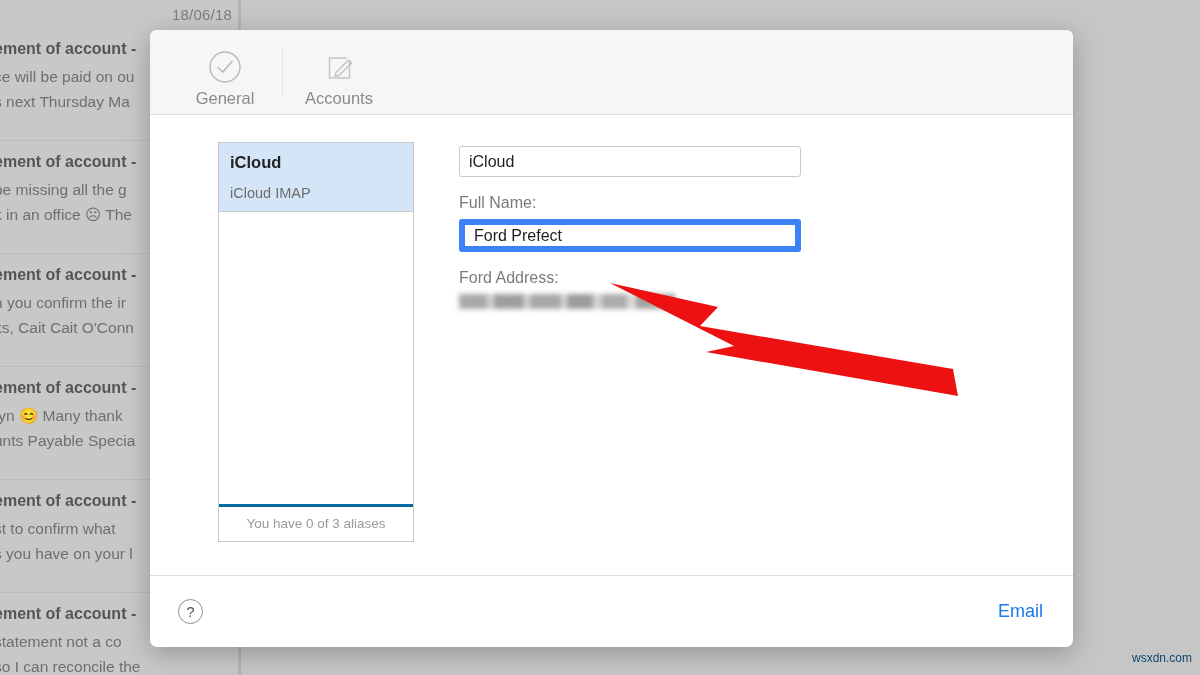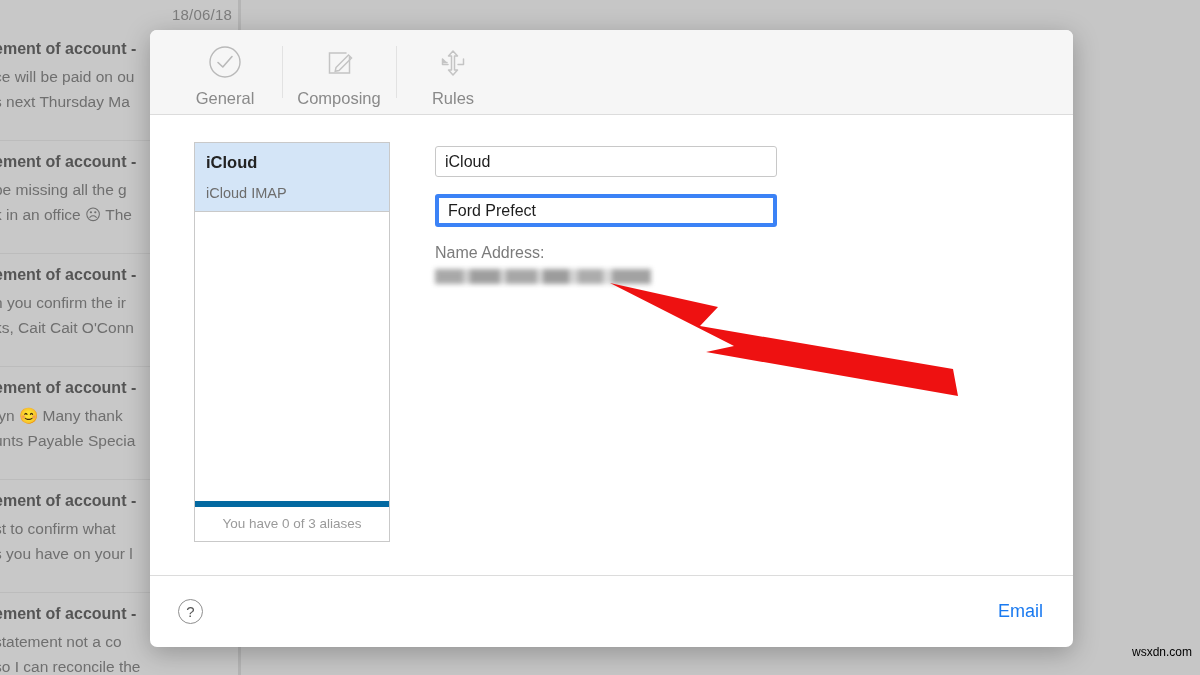--- a/index.html
+++ b/index.html
@@ -55,35 +55,35 @@
   #toolbar {
     height: 85px;
     background: #f6f6f6;
     border-bottom: 1px solid #dcdcdc;
     display: flex; align-items: center;
     padding-left: 18px;
   }
   .tab {
     width: 114px; height: 72px;
     display: flex; flex-direction: column;
-    align-items: center; justify-content: space-between;
+    align-items: center; justify-content: flex-end;
     cursor: default; position: relative;
     padding-top: 6px;
   }
   .tab + .tab::before {
     content: ""; position: absolute; left: 0; top: 10px;
     width: 1px; height: 52px; background: #e2e2e2;
   }
   .tab .ticon { height: 40px; display: flex; align-items: center; justify-content: center; }
   .tab .tlabel { font-size: 16.5px; color: #8a8a8a; margin-top: 2px; }
   .tab.active .tlabel { color: #1a7af0; }
   .tab svg { display: block; }
 
   
-  #dialog-body { flex: 1; display: flex; padding: 27px 0 0 44px; position: relative; }
+  #dialog-body { flex: 1; display: flex; padding: 27px 0 0 68px; position: relative; }
 
   #account-list {
     width: 196px; height: 400px;
     border: 1px solid #c9c9c9;
     background: #fff;
     position: relative;
     flex: none;
   }
   .acct-row {
     padding: 9px 11px 10px 11px;
@@ -94,36 +94,36 @@
   .acct-sub { font-size: 14.5px; color: #6d6d6d; margin-top: 13px; }
   .acct-add {
     padding: 11px 11px;
     font-size: 16.5px; color: #2b7de0;
   }
   .acct-footer {
     position: absolute; left: 0; right: 0; bottom: 0;
     padding: 9px 0 10px 0;
     text-align: center;
     font-size: 13.5px; color: #9a9a9a;
-    border-top: 6px solid #0369a1;
+    border-top: 3px solid #0369a1;
   }
 
   #form { margin-left: 45px; width: 400px; padding-top: 4px; }
   .field-label { font-size: 16px; color: #7b7b7b; margin-bottom: 7px; }
   .text-input {
     width: 342px; height: 31px;
     border: 1px solid #c8c8c8; border-radius: 3px;
     background: #fff;
     font-size: 16px; color: #1d1d1d;
     padding: 0 9px; line-height: 29px;
     outline: none;
     font-family: "Liberation Sans", sans-serif;
   }
   .text-input.focused {
-    border: 4px solid #3b82f6;
+    border: 6px solid #3b82f6;
     height: 33px; line-height: 29px;
   }
   .field { margin-bottom: 20px; }
   .field.tight { margin-bottom: 17px; }
   .redacted {
     margin-top: 4px; width: 216px; height: 15px;
     background: linear-gradient(90deg,
       #9a9a9a 0 13%, #c9c9c9 13% 16%, #8e8e8e 16% 30%, #cfcfcf 30% 33%,
       #989898 33% 47%, #d2d2d2 47% 50%, #8b8b8b 50% 62%, #cccccc 62% 66%,
       #9e9e9e 66% 78%, #d4d4d4 78% 82%, #929292 82% 100%);
@@ -144,22 +144,22 @@
     display: flex; align-items: center; justify-content: center;
     font-size: 15px; color: #555;
   }
   #done-btn { font-size: 18px; color: #1a7af0; }
 
   
   #red-arrow { position: absolute; left: 0; top: 0; width: 1200px; height: 675px; pointer-events: none; }
 
   
   #watermark {
-    position: absolute; right: 8px; bottom: 16px;
-    font-size: 12px; color: #000000;
+    position: absolute; right: 8px; bottom: 10px;
+    font-size: 12px; color: #0c4a6e;
     font-family: "Liberation Sans", sans-serif;
   }
 </style>
 </head>
 <body>
 
 <div id="screen">
 
   <div id="bg-right"></div>
 
@@ -217,62 +217,50 @@
 
       <div class="tab">
         <span class="ticon">
           <svg width="36" height="36" viewBox="0 0 36 36">
             <g fill="none" stroke="#c4c4c4" stroke-width="1.5">
               <path d="M25 9 H8.5 V29 H28.5 V13" stroke-linecap="round"></path>
               <path d="M15 23.5 L27.5 11 L30.5 14 L18 26.5 L14.2 27.2 Z"></path>
             </g>
           </svg>
         </span>
-        <span class="tlabel">Composing</span>
-      </div>
-
-
-      <div class="tab">
-        <span class="ticon">
-          <svg width="36" height="36" viewBox="0 0 36 36">
-            <g fill="none" stroke="#c4c4c4" stroke-width="1.5" stroke-linejoin="round" stroke-linecap="round">
-              <path d="M18 7 L22.5 12 H19.5 V26 H22.5 L18 31 L13.5 26 H16.5 V12 H13.5 Z"></path>
-              <path d="M11 18.5 L8 15.5 V18.5 H12"></path>
-              <path d="M7.5 15 L7.5 20.5 L13 20.5"></path>
-              <path d="M28.5 15 L28.5 20.5 L23 20.5"></path>
-            </g>
-          </svg>
-        </span>
-        <span class="tlabel">Rules</span>
-      </div>
+        <span class="tlabel">Accounts</span>
+      </div>
+
+
 
     </div>
 
     <div id="dialog-body">
 
       <div id="account-list">
         <div class="acct-row selected">
           <div class="acct-name">iCloud</div>
           <div class="acct-sub">iCloud IMAP</div>
         </div>
         <div class="acct-footer">You have 0 of 3 aliases</div>
       </div>
 
       <div id="form">
 
         <div class="field tight">
           <input class="text-input" type="text" value="iCloud" style="">
         </div>
 
         <div class="field tight">
+          <div class="field-label">Full Name:</div>
           <input class="text-input focused" type="text" value="Ford Prefect" style="">
         </div>
 
         <div class="field">
-          <div class="field-label">Name Address:</div>
+          <div class="field-label">Ford Address:</div>
           <div class="redacted"></div>
         </div>
 
       </div>
     </div>
 
     <div id="dialog-footer">
       <div id="help-btn">?</div>
       <div id="done-btn">Email</div>
     </div>

